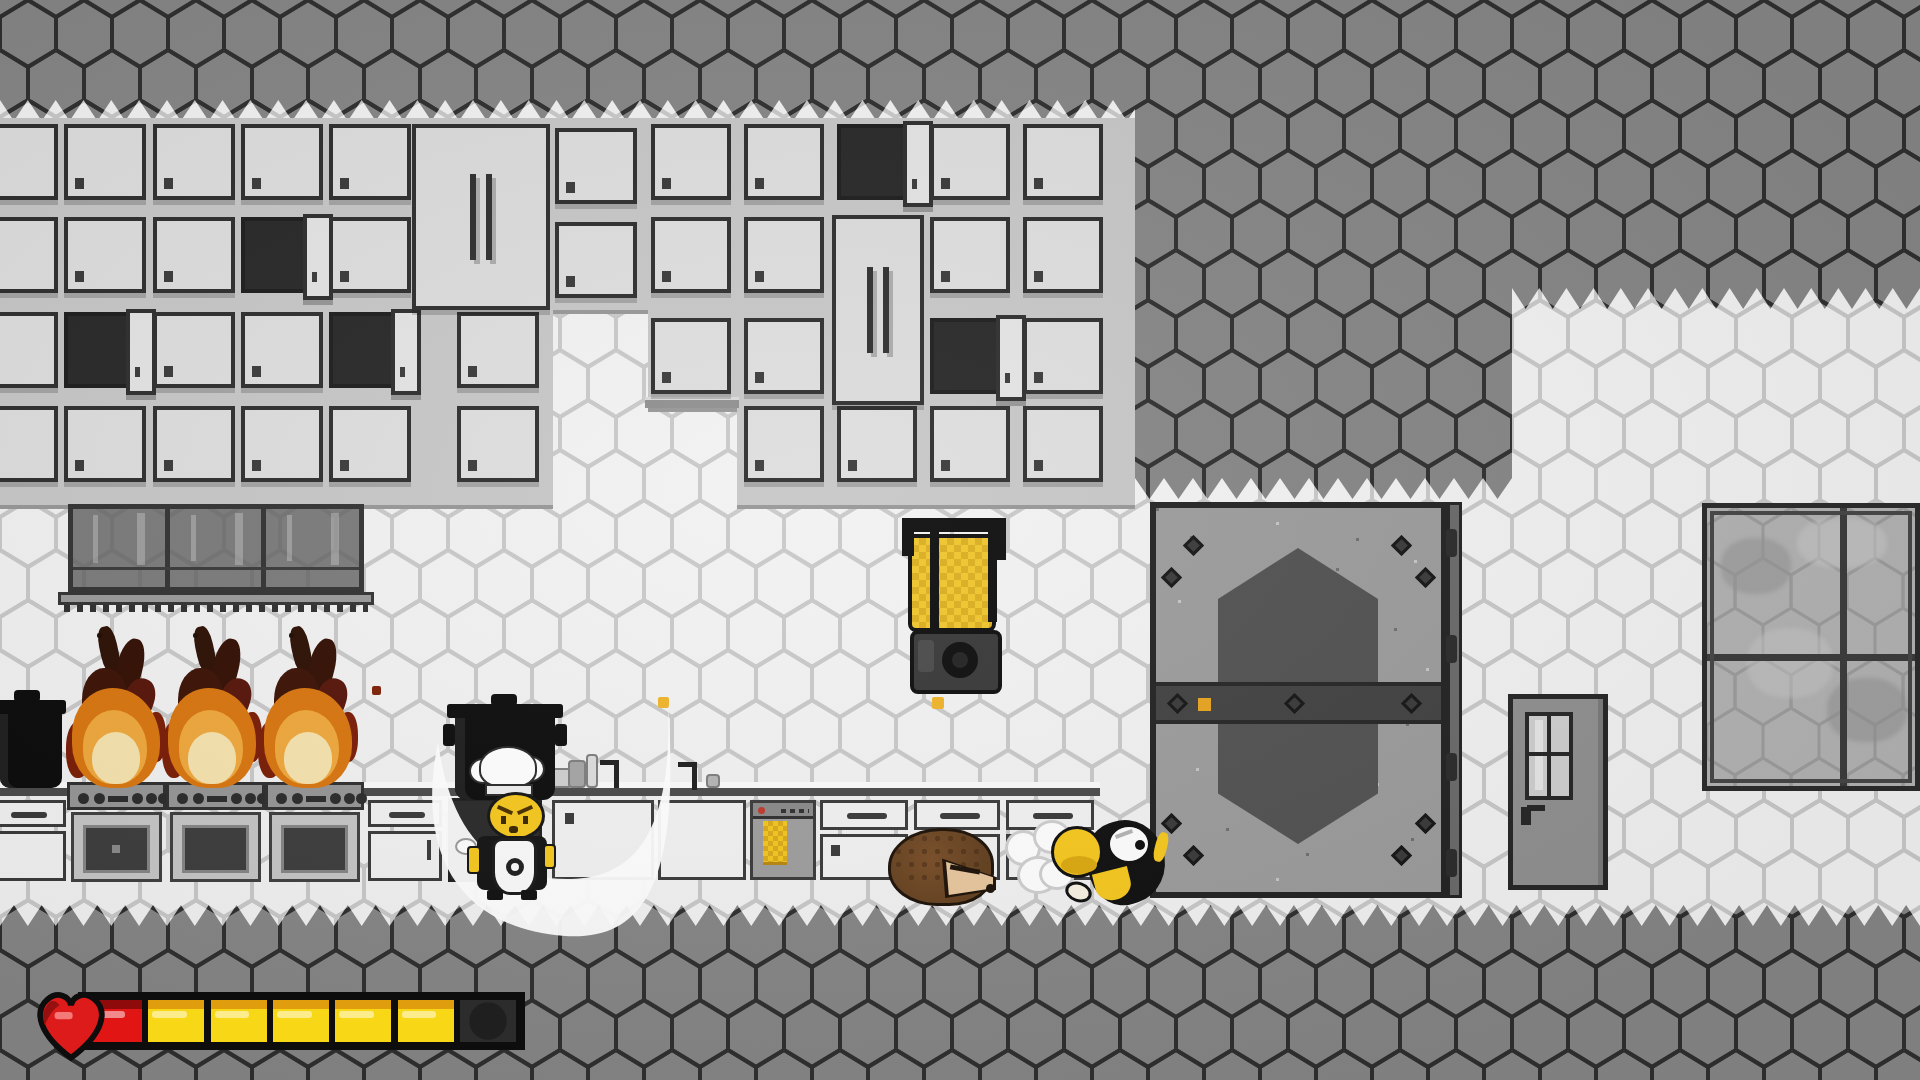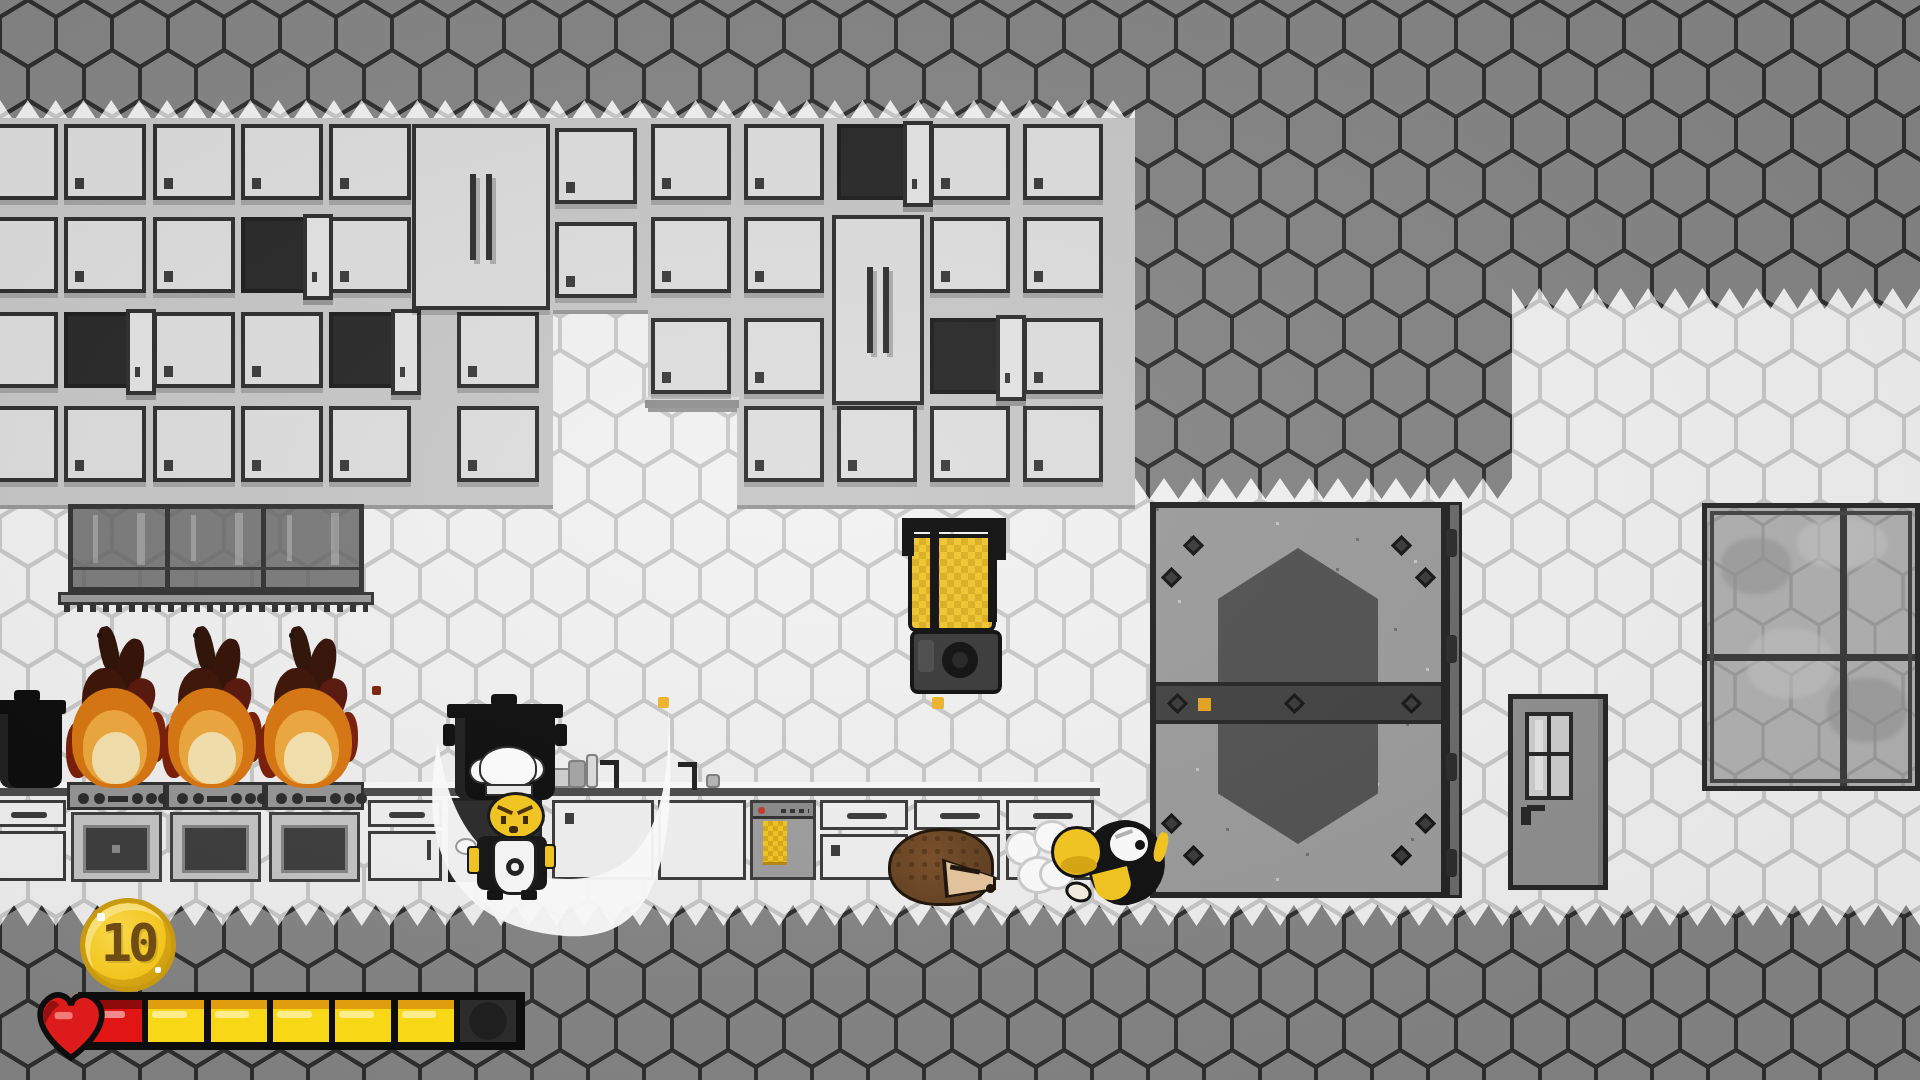--- a/index.html
+++ b/index.html
@@ -566,25 +566,20 @@
     <div class="bstr1"></div>
     <div class="bstr2"></div>
     <div class="beye"></div>
     <div class="bpupil"></div>
     <div class="bscratch"></div>
     <div class="bwing"></div>
   </div>
 
   <div class="vig"></div>
 
-  <div class="coin">
-    <span class="coin-num">10</span>
-    <div class="coin-spark" style="left:12px;top:10px"></div>
-    <div class="coin-spark" style="right:10px;bottom:14px;width:6px;height:6px"></div>
-  </div>
   <div class="hbar" id="hbar">
       <div class="hseg hseg-red" style="left: 8px;">
         <div class="hshine"></div>
       </div>
       <div class="hseg hseg-yellow" style="left: 70.3px;">
         <div class="hshine"></div>
       </div>
       <div class="hseg hseg-yellow" style="left: 132.6px;">
         <div class="hshine"></div>
       </div>

